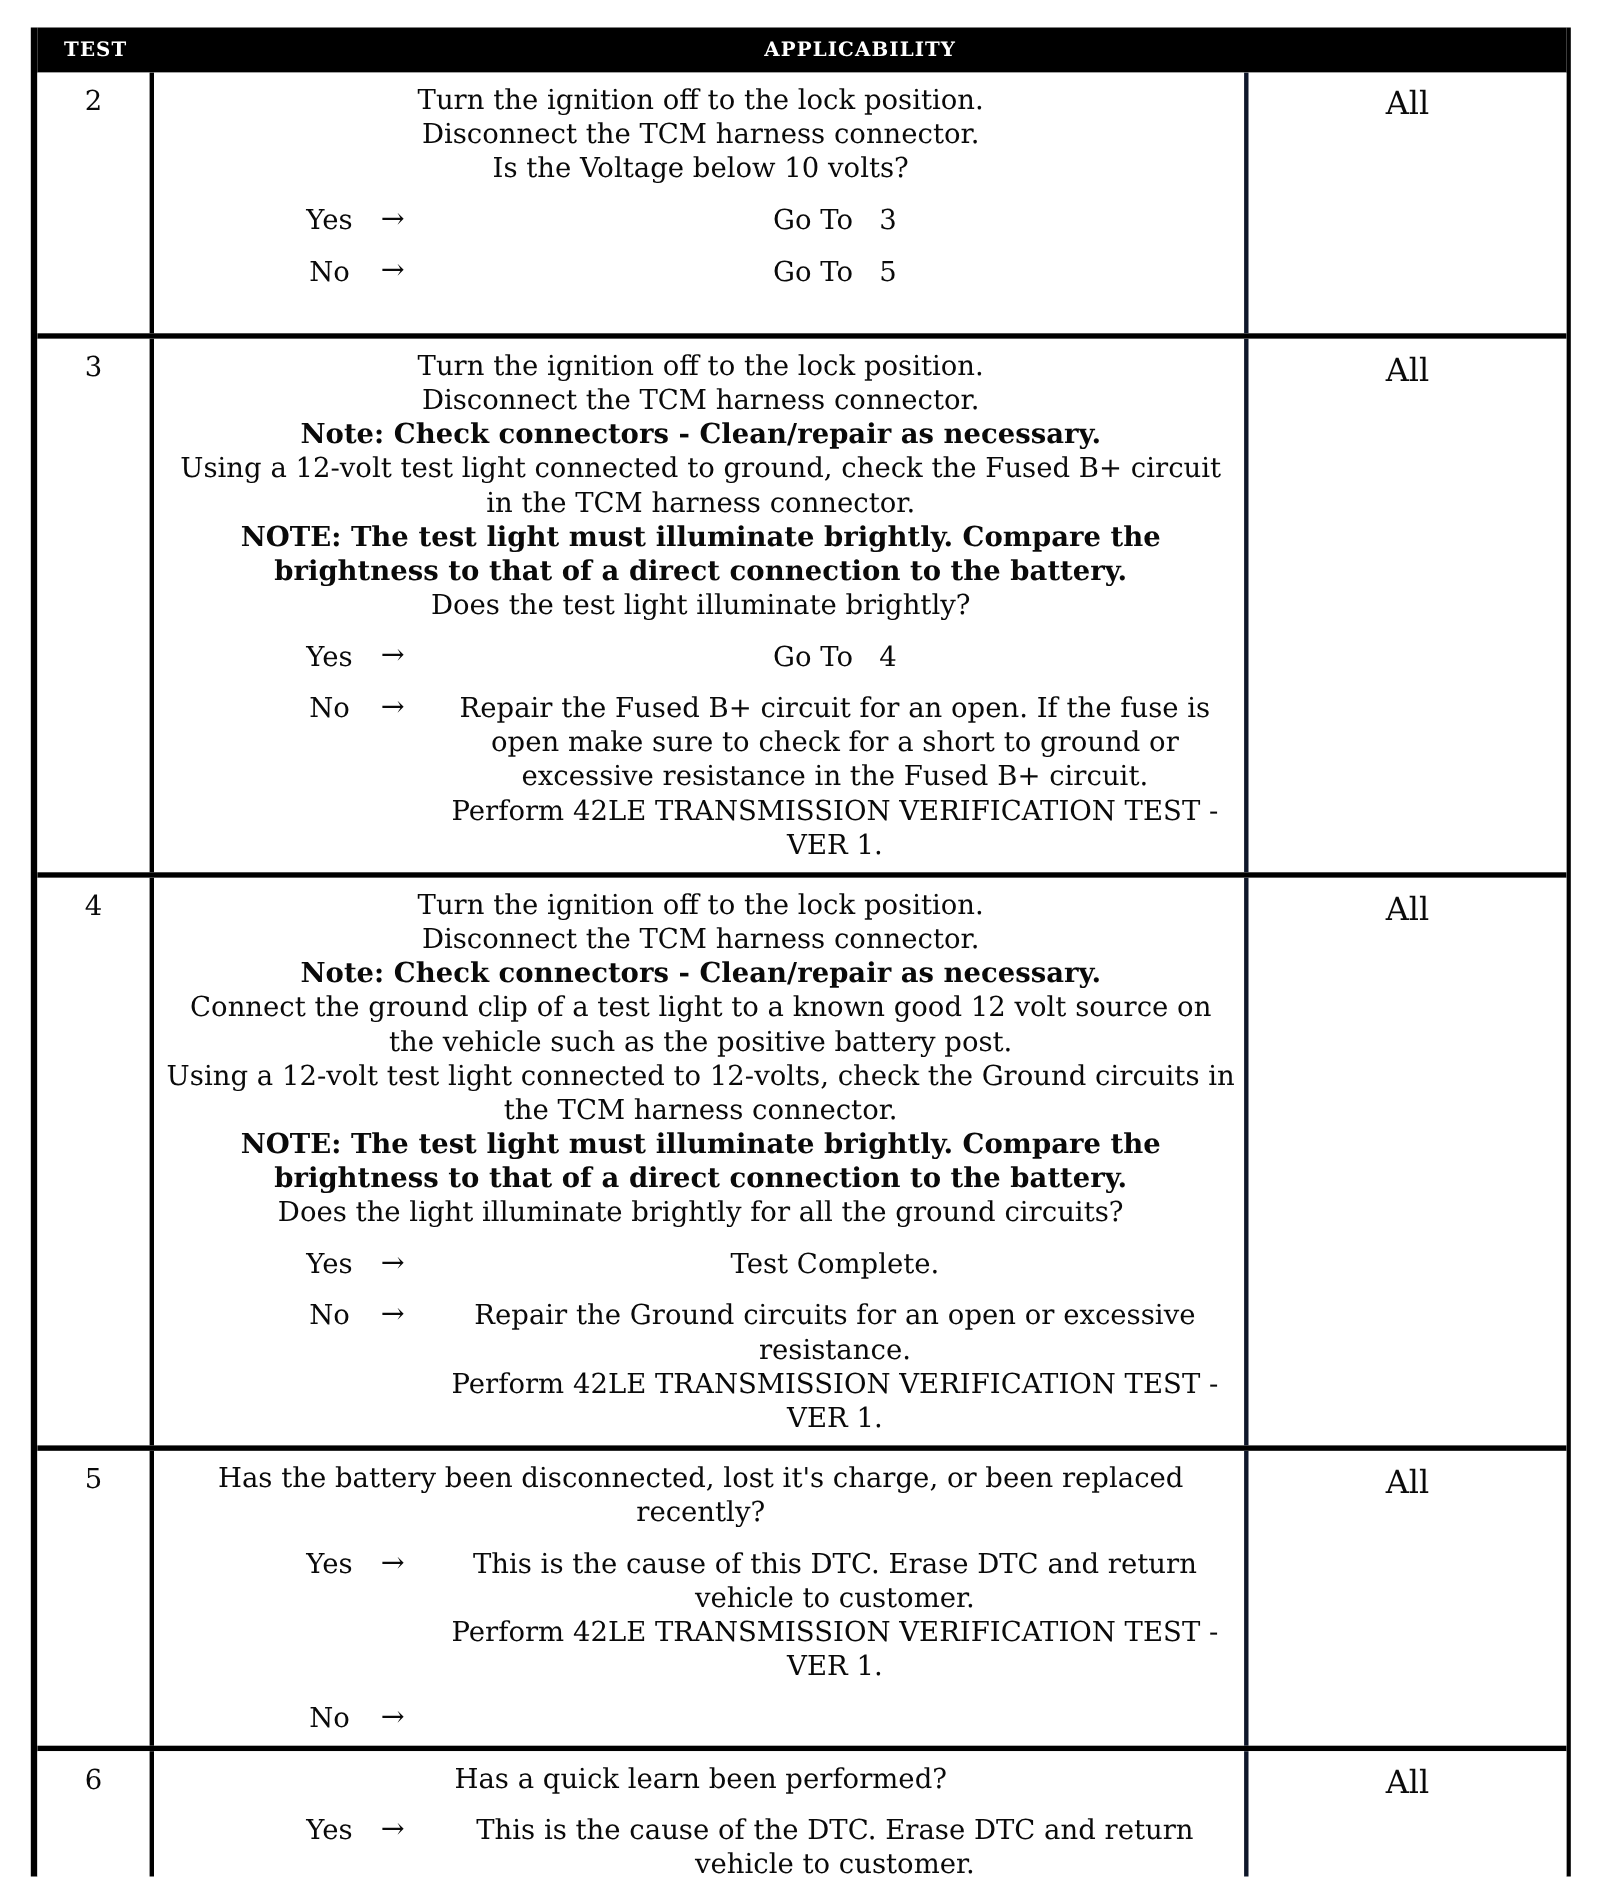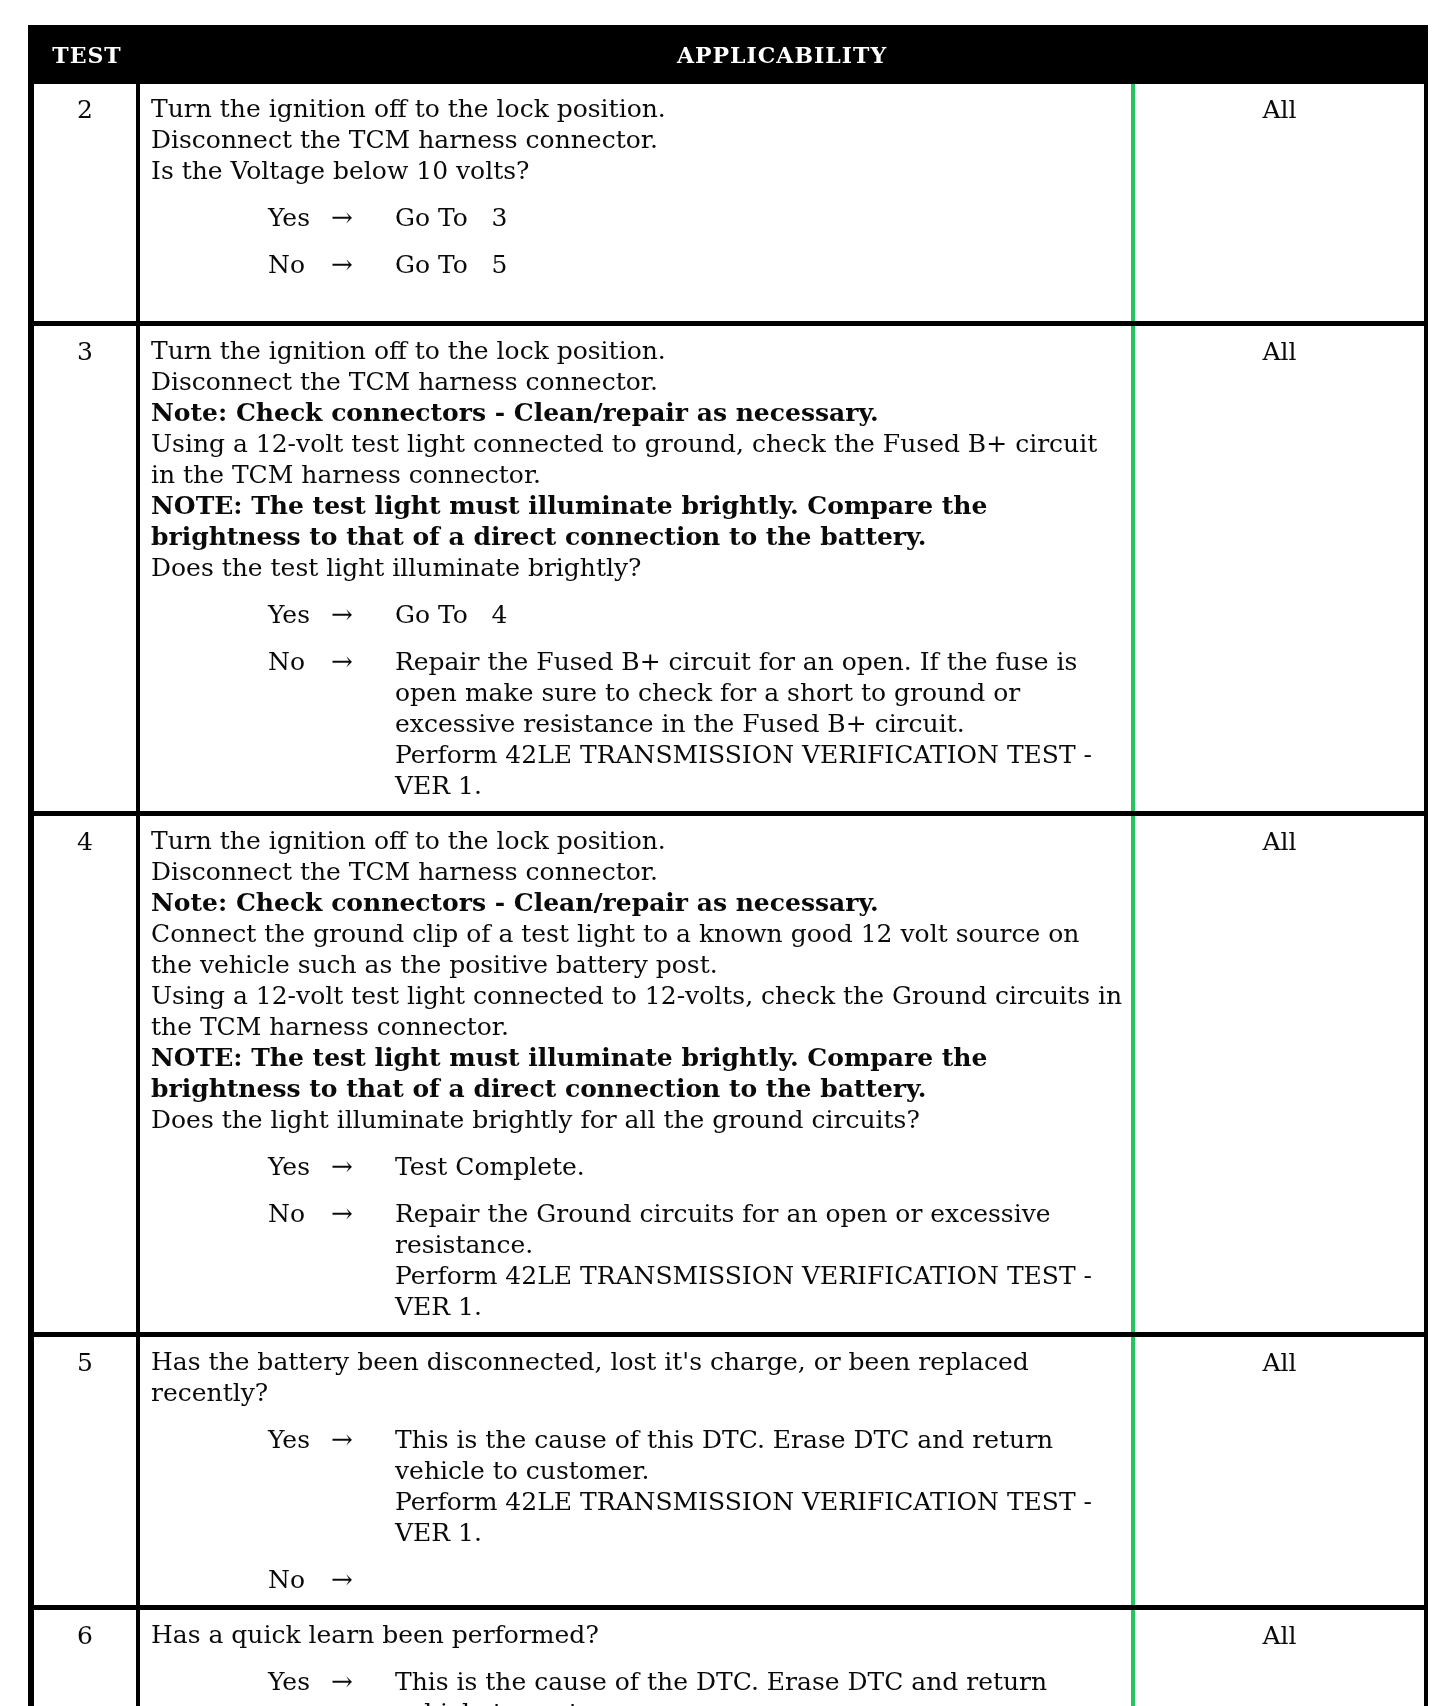--- a/index.html
+++ b/index.html
@@ -14,22 +14,22 @@
     position:absolute; left:28px; top:25px; width:1400px;
     box-sizing:border-box;
     border-left:6px solid #000;
     border-right:4px solid #000;
     border-bottom:7px solid #000;
     background:#fff;
   }
   .thead {
     display:flex; align-items:center;
     background:#000; color:#fff;
-    height:59px;
-    font-weight:bold; font-size:22px; letter-spacing:1px;
+    height:41px;
+    font-weight:bold; font-size:18px; letter-spacing:1px;
   }
   .th { text-align:center; }
   .th-test { width:106px; }
   .th-action { width:995px; }
   .th-appl { flex:1; }
 
   .trow {
     display:flex;
     border-bottom:5px solid #000;
     box-sizing:border-box;
@@ -45,30 +45,30 @@
   .td-test {
     width:106px; flex:0 0 106px;
     border-right:4px solid #000;
     box-sizing:border-box;
     text-align:center;
     padding-top:11px;
     font-size:25px;
   }
   .td-action {
     width:995px; flex:0 0 995px;
-    border-right:4px solid #22c55e;
+    border-right:4px solid #0f172a;
     box-sizing:border-box;
     padding:9px 8px 10px 11px;
-    font-size:25px; line-height:31px;
+    font-size:25px; line-height:31px;text-align:center;
   }
   .td-appl {
     flex:1;
     text-align:center;
     padding-top:11px;
-    font-size:25px;
+    font-size:29px;
   }
   .para.bold { font-weight:bold; }
   .answer {
     display:flex;
     margin-top:16px;
     padding-left:117px;
   }
   .ans-label { flex:0 0 63px; width:63px; }
   .ans-arrow { flex:0 0 52px; width:52px; font-size:26px; }
   .ans-result { flex:1;margin-left:12px; }

